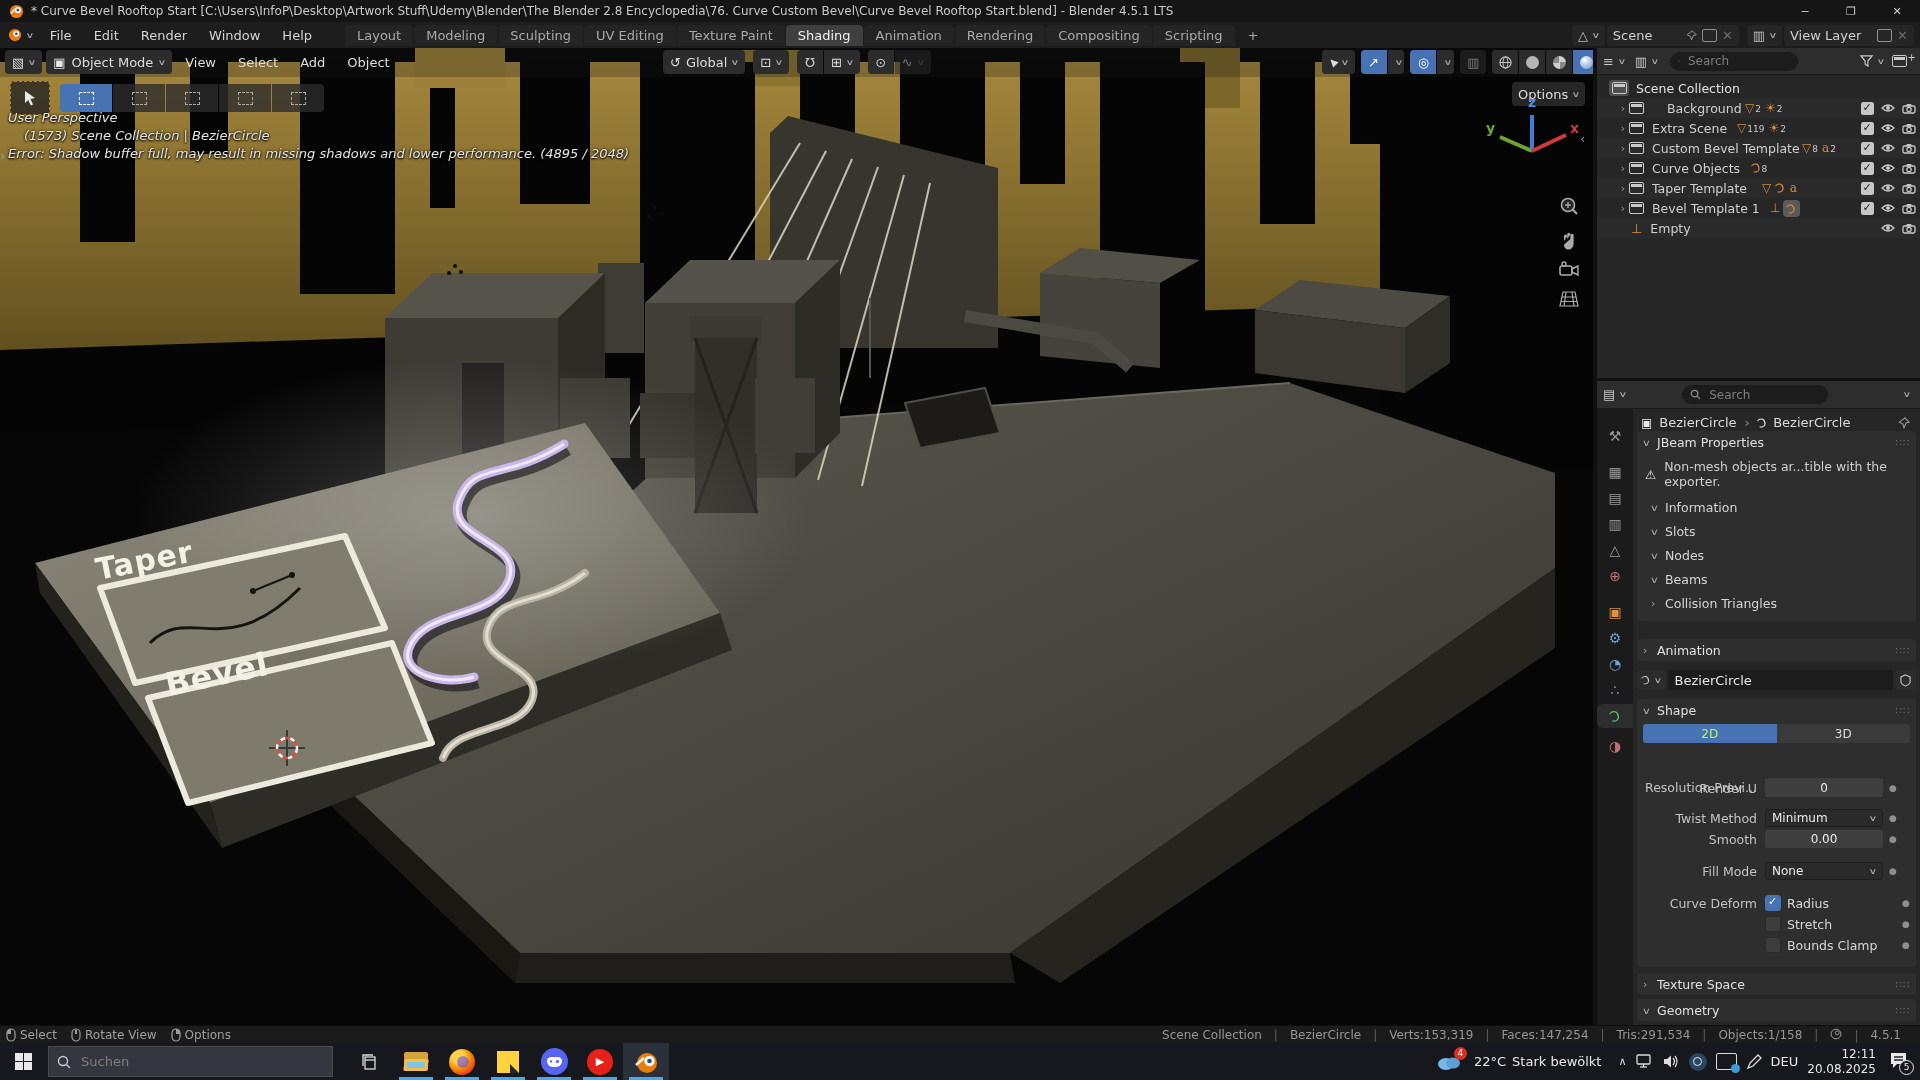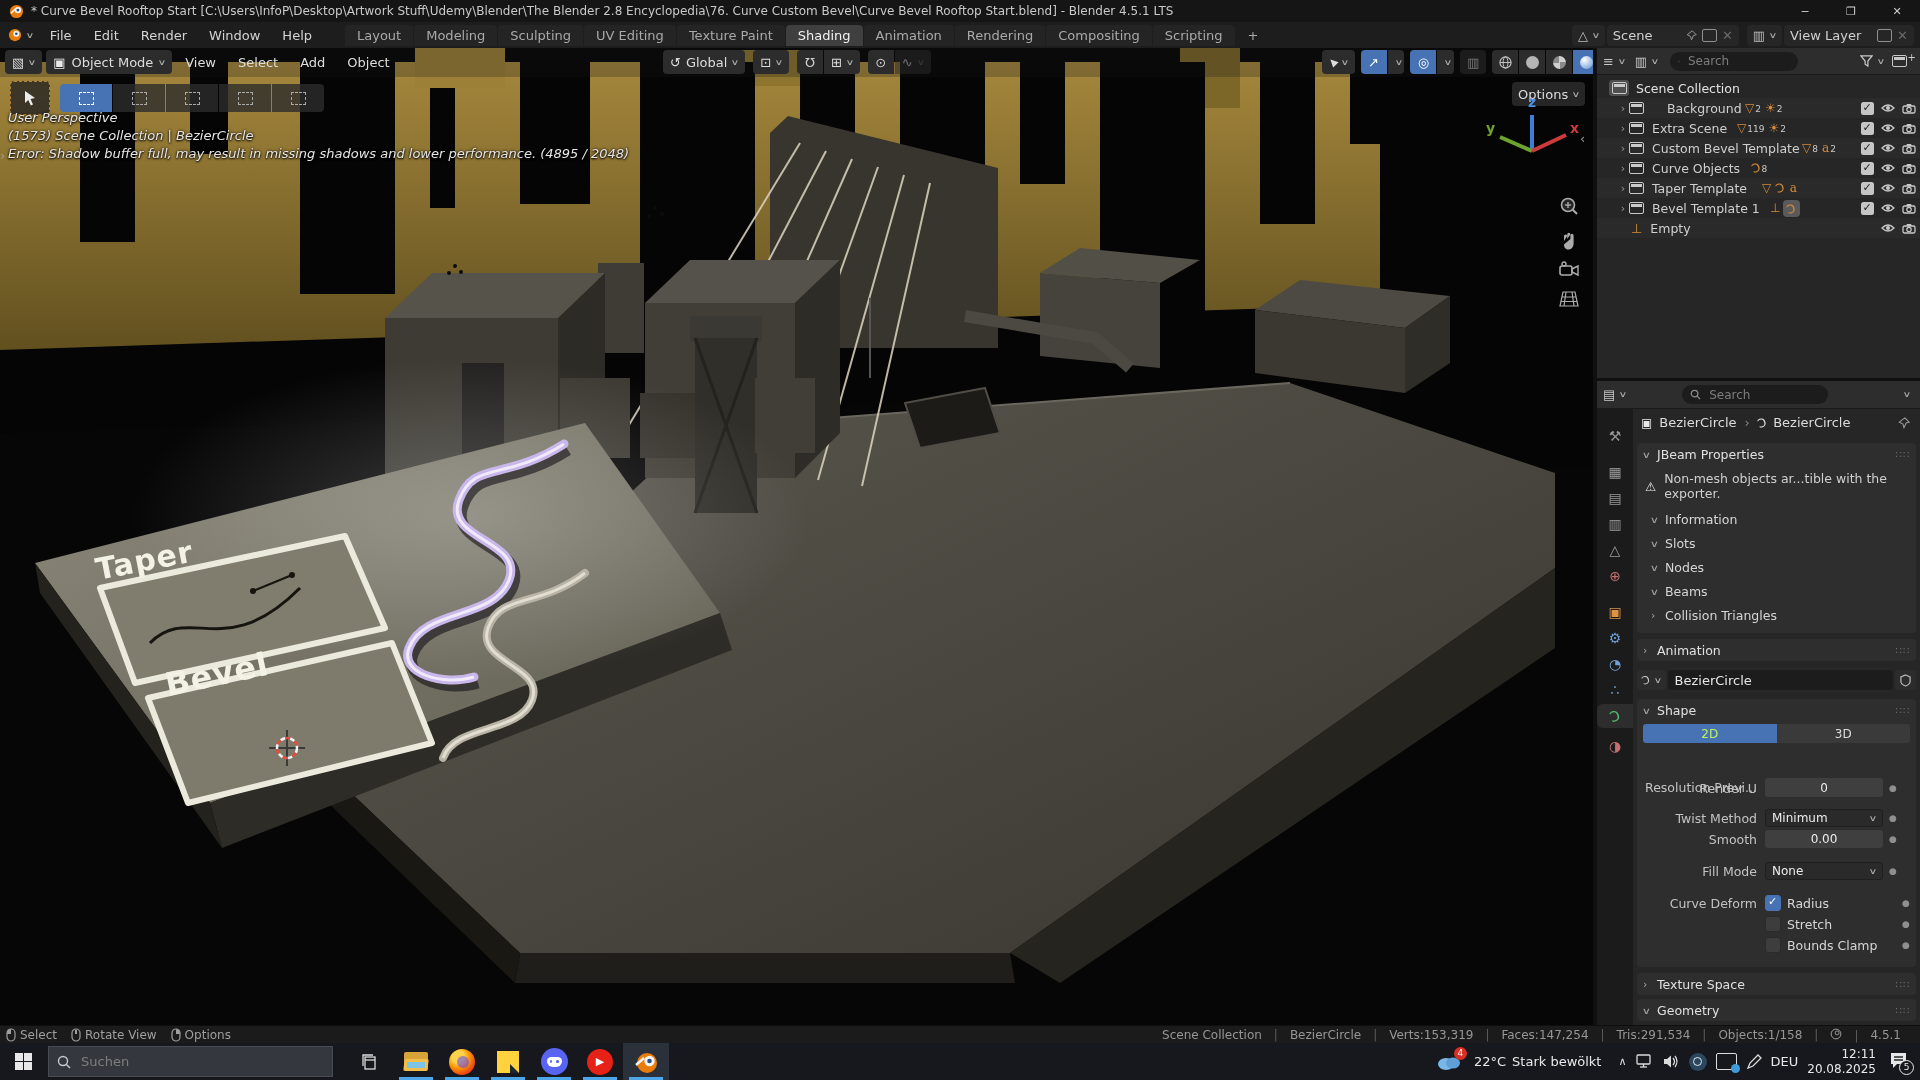--- a/index.html
+++ b/index.html
@@ -407,21 +407,21 @@
     </div>
     <div class="abs" style="left:1512px;top:34px">
       <span class="vbtn">
           <span>Options</span>
           <span class="chev">∨</span>
         </span>
     </div>
 
     
     <div class="abs ovl-text" style="left:8px;top:62px">User Perspective</div>
-    <div class="abs ovl-text" style="left:8px;top:80px">(1573) Scene Collection | BezierCircle</div>
+    <div class="abs ovl-text" style="left:24px;top:80px">(1573) Scene Collection | BezierCircle</div>
     <div class="abs ovl-text" style="left:8px;top:98px">Error: Shadow buffer full, may result in missing shadows and lower performance. (4895 / 2048)</div>
     <div class="abs" style="left:0;top:100px;color:#9a9a9a">›</div>
     <div class="abs" style="left:1580px;top:83px;color:#9a9a9a">‹</div>
 
     
     <svg class="abs" style="left:1484px;top:45px" width="96" height="96" viewBox="0 0 96 96">
       <line x1="48" y1="58" x2="48" y2="22" stroke="#3d7fd6" stroke-width="4"></line>
       <line x1="48" y1="58" x2="16" y2="44" stroke="#6da32f" stroke-width="4"></line>
       <line x1="48" y1="58" x2="82" y2="42" stroke="#cc3b3b" stroke-width="4"></line>
       <text x="44" y="14" fill="#4a8fe0" font-size="14" font-weight="bold">z</text>
@@ -727,21 +727,21 @@
       <span class="gi" style="color:#e8e8e8;font-size:12px">▣</span>
       <span style="margin-left:7px;color:#dcdcdc">BezierCircle</span>
       <span style="margin:0 8px;color:#8a8a8a">›</span>
       <span class="gi gi-curve" style="color:#dcdcdc;font-size:12px"></span>
       <span style="margin-left:7px;color:#dcdcdc">BezierCircle</span>
       <svg width="12" height="12" viewBox="0 0 14 14" style="margin-left:auto;margin-right:6px">
           <path d="M8 1 L13 6 L9.5 7 L7 12.5 L5.8 8.2 L1.5 6 Z" fill="none" stroke="#9c9c9c" stroke-width="1.2"></path>
         </svg>
     </div>
 
-    <div class="panel" style="top:62px;height:190px">
+    <div class="panel" style="top:50px;height:190px">
       <div class="ph">
         <span class="sec-chev open"></span>
         <span>JBeam Properties</span>
         <span class="dots">∷∷</span>
       </div>
       <div class="row" style="padding:6px 8px;color:#cfcfcf;font-size:12.5px">
         <span style="margin-right:8px;color:#e8e8e8">⚠</span>
         <span>Non-mesh objects ar...tible with the exporter.</span>
       </div>
       <div class="sec">

